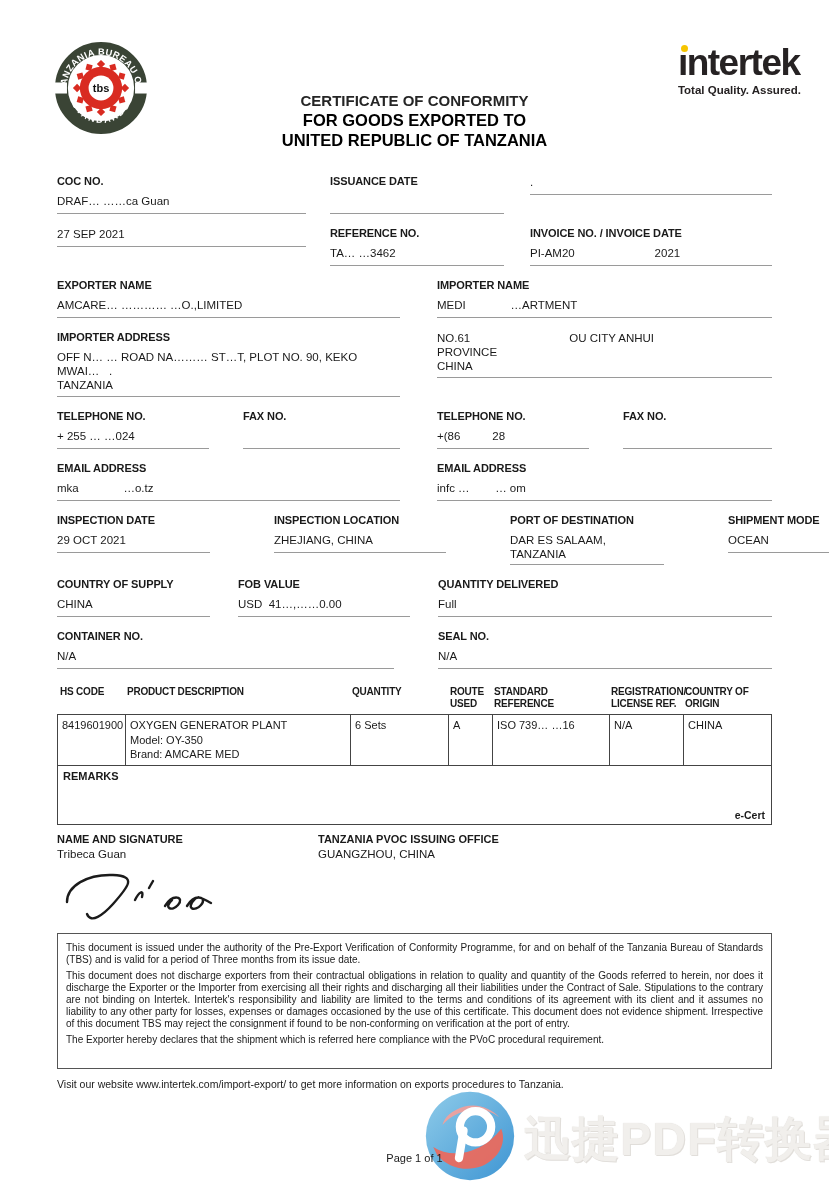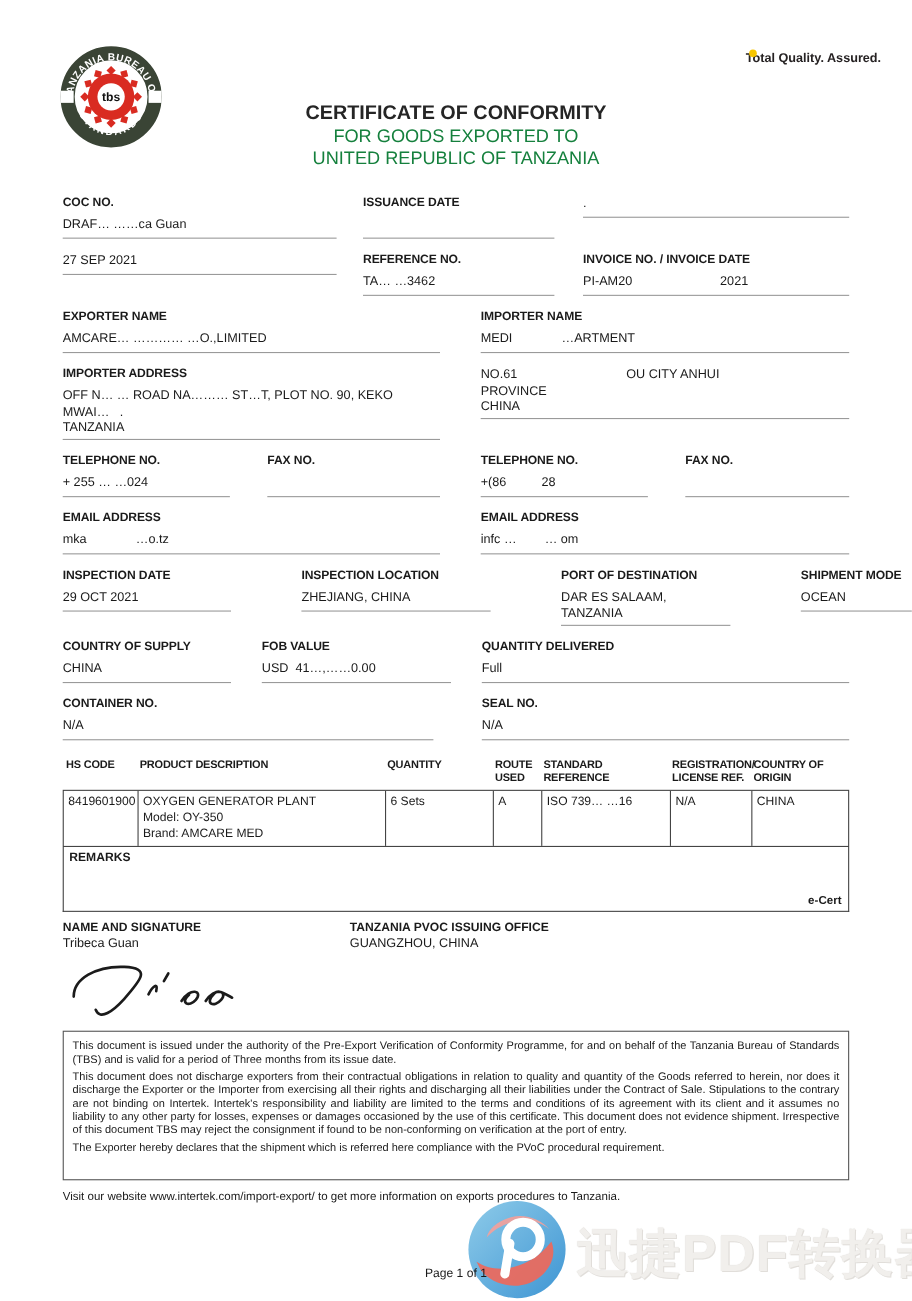--- a/index.html
+++ b/index.html
@@ -10,22 +10,22 @@
   
   .hdr{display:flex;justify-content:space-between;align-items:flex-start;
        padding:40px 28px 0 55px;height:100px;box-sizing:border-box;}
   .itk{margin-top:4px;position:relative;}
   .itk-name{font-size:37px;font-weight:bold;letter-spacing:-1.5px;color:#262223;line-height:1;}
   .itk-dot{position:absolute;left:3px;top:1px;width:7px;height:7px;border-radius:50%;background:#f6c500;}
   .itk-tag{font-size:11.5px;font-weight:bold;color:#262223;margin-top:3px;}
 
   
   .titleblock{text-align:center;margin-top:-8px;line-height:1.22;}
-  .t1{font-size:18px;font-weight:bold;color:#252525;letter-spacing:0;}
-  .t2{font-size:16.5px;font-weight:normal;color:#15803d;}
+  .t1{font-size:15px;font-weight:bold;color:#252525;letter-spacing:0;}
+  .t2{font-size:16.5px;font-weight:bold;color:#000000;}
 
   
   .form{margin-top:24px;}
   .flabel{font-weight:bold;font-size:11px;padding-bottom:7px;letter-spacing:-0.1px;}
   .fvalue{font-size:11.5px;border-bottom:1.4px solid #9a9a9a;min-height:16px;
           white-space:pre-wrap;padding-bottom:3px;line-height:1.25;}
   .field{margin-bottom:13px;}
   .row3{display:grid;grid-template-columns:273px 200px 242px;}
   .row3 .field:nth-child(1) .fvalue{margin-right:24px;}
   .row3 .field:nth-child(2) .fvalue{margin-right:26px;}
@@ -107,20 +107,21 @@
             <rect x="59.8" y="24.3" width="6.4" height="6.4" transform="rotate(345 63 27.5)"></rect>
             <rect x="69.3" y="33.8" width="6.4" height="6.4" transform="rotate(15 72.5 37)"></rect>
           </g>
           <circle cx="50" cy="50" r="13.5" fill="#ffffff"></circle>
           <text x="50" y="54.5" font-size="12" font-weight="bold" fill="#111" text-anchor="middle" font-family="Liberation Sans, sans-serif">tbs</text>
         </g>
       </svg>
     </div>
     <div class="itk">
       <div class="itk-dot"></div>
+      <div class="itk-name">ıntertek</div>
       <div class="itk-tag">Total Quality. Assured.</div>
     </div>
   </div>
 
   <div class="titleblock">
     <div class="t1">CERTIFICATE OF CONFORMITY</div>
     <div class="t2">FOR GOODS EXPORTED TO</div>
     <div class="t2">UNITED REPUBLIC OF TANZANIA</div>
   </div>
 

